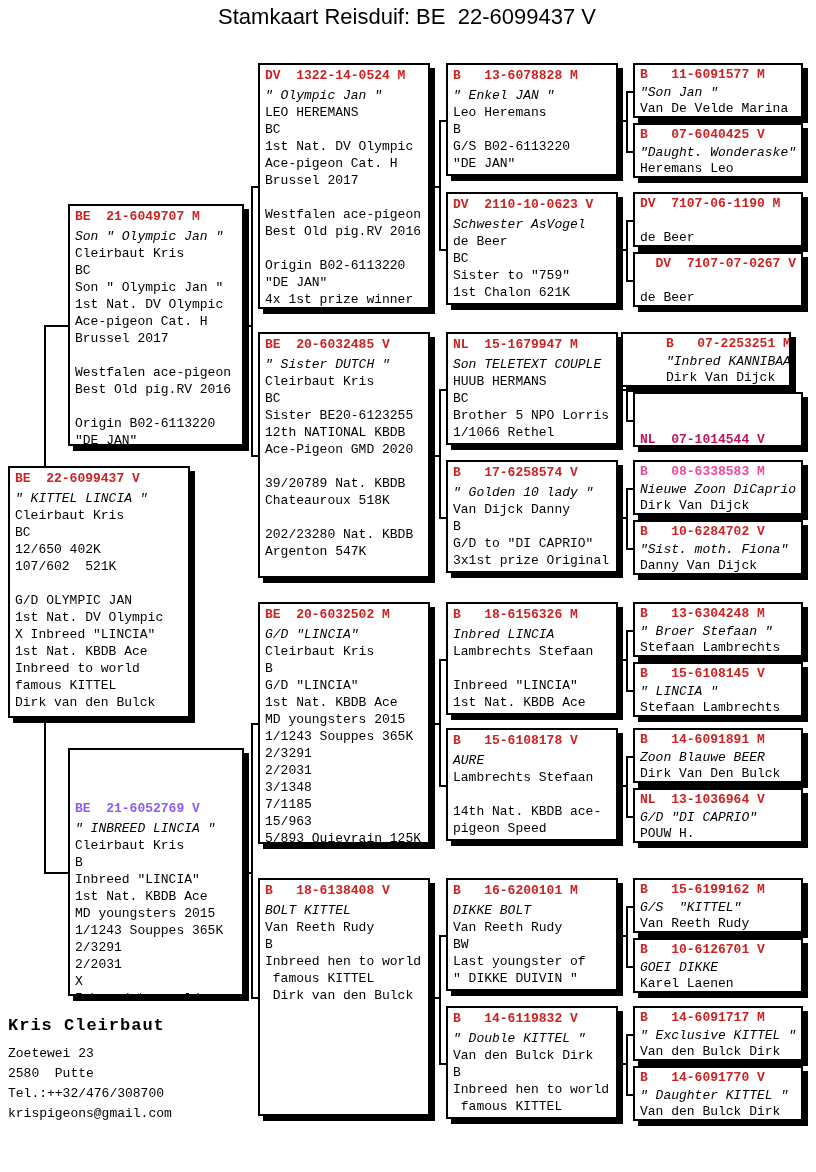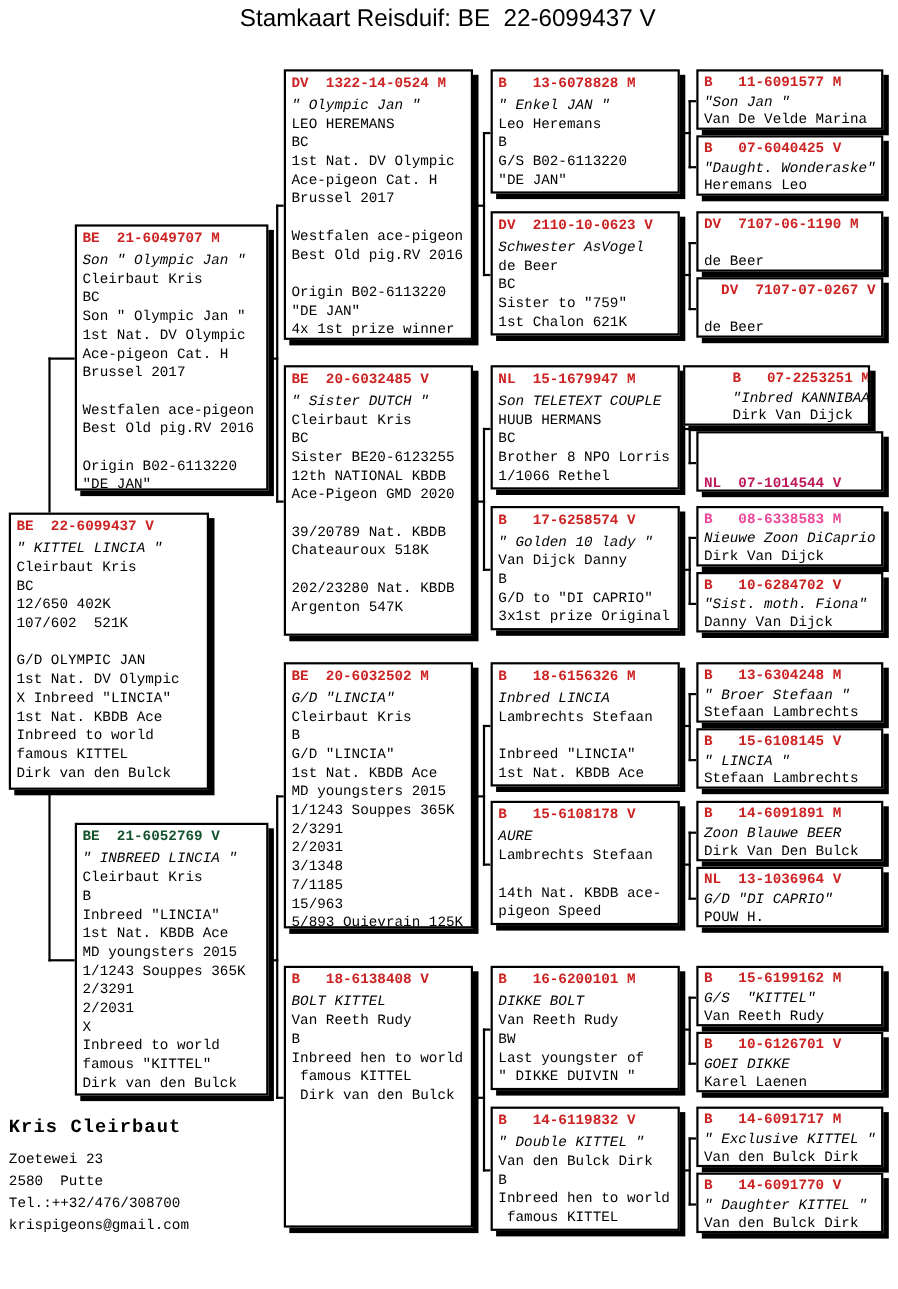--- a/index.html
+++ b/index.html
@@ -116,21 +116,21 @@
         <div class="ln">Ace-pigeon Cat. H</div>
         <div class="ln">Brussel 2017</div>
         <div class="ln">&nbsp;</div>
         <div class="ln">Westfalen ace-pigeon</div>
         <div class="ln">Best Old pig.RV 2016</div>
         <div class="ln">&nbsp;</div>
         <div class="ln">Origin B02-6113220</div>
         <div class="ln">"DE JAN"</div>
       </div>
       <div class="box big" style="left: 68px; top: 748px; width: 176px; height: 248px;">
-        <div class="hdr" style="color: #14532d;">BE  21-6052769 V</div>
+        <div class="hdr" style="color: #8b5cf6; margin-top: 48px;">BE  21-6052769 V</div>
         <div class="ln name">" INBREED LINCIA "</div>
         <div class="ln">Cleirbaut Kris</div>
         <div class="ln">B</div>
         <div class="ln">Inbreed "LINCIA"</div>
         <div class="ln">1st Nat. KBDB Ace</div>
         <div class="ln">MD youngsters 2015</div>
         <div class="ln">1/1243 Souppes 365K</div>
         <div class="ln">2/3291</div>
         <div class="ln">2/2031</div>
         <div class="ln">X</div>
@@ -208,21 +208,21 @@
         <div class="ln">de Beer</div>
         <div class="ln">BC</div>
         <div class="ln">Sister to "759"</div>
         <div class="ln">1st Chalon 621K</div>
       </div>
       <div class="box mid" style="left: 446px; top: 332px; width: 172px; height: 113px;">
         <div class="hdr" style="color: rgb(204, 34, 34);">NL  15-1679947 M</div>
         <div class="ln name">Son TELETEXT COUPLE</div>
         <div class="ln">HUUB HERMANS</div>
         <div class="ln">BC</div>
-        <div class="ln">Brother 8 NPO Lorris</div>
+        <div class="ln">Brother 5 NPO Lorris</div>
         <div class="ln">1/1066 Rethel</div>
       </div>
       <div class="box mid" style="left: 446px; top: 460px; width: 172px; height: 113px;">
         <div class="hdr" style="color: rgb(204, 34, 34);">B   17-6258574 V</div>
         <div class="ln name">" Golden 10 lady "</div>
         <div class="ln">Van Dijck Danny</div>
         <div class="ln">B</div>
         <div class="ln">G/D to "DI CAPRIO"</div>
         <div class="ln">3x1st prize Original</div>
       </div>

